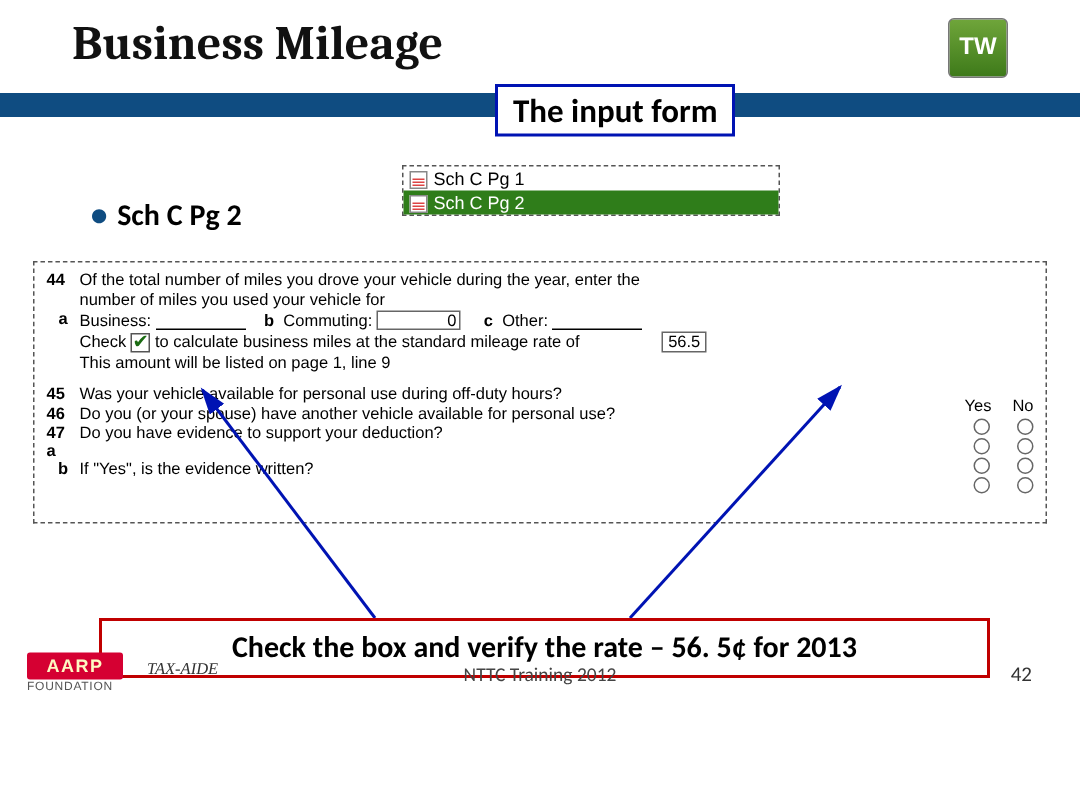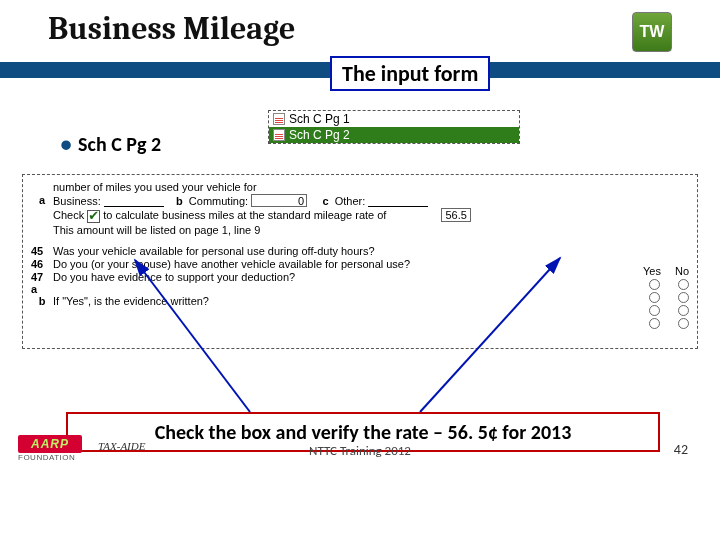--- a/index.html
+++ b/index.html
@@ -6,41 +6,41 @@
   html, body { width: 720px; height: 540px; font-family: "Segoe UI", Arial, sans-serif; background: #fff; }
   .slide { position: relative; width: 720px; height: 472px; }
   .title-area { position: absolute; top: 10px; left: 48px; right: 48px; }
   .title { font-family: "Cambria", Georgia, serif; font-size: 32px; font-weight: 700; color: #111; }
   .tw-badge { position: absolute; top: 12px; right: 48px; width: 40px; height: 40px; background: linear-gradient(#6fa53a,#3e7a1a); border: 1px solid #777; border-radius: 4px; color: #fff; font-weight: 700; font-size: 16px; display: flex; align-items: center; justify-content: center; }
   .hr-band { position: absolute; top: 62px; left: 0; right: 0; height: 16px; background: #0f4c81; }
   .input-form-box { position: absolute; top: 56px; left: 330px; border: 2px solid #0013b3; background: #fff; padding: 2px 10px; font-family: Calibri, Arial, sans-serif; font-size: 22px; font-weight: 700; color: #000; }
   .bullet-line { position: absolute; top: 132px; left: 60px; font-family: Calibri, Arial, sans-serif; font-size: 20px; font-weight: 700; color: #000; }
   .bullet-line .dot { color: #0f4c81; margin-right: 6px; }
   .page-tabs { position: absolute; top: 110px; left: 268px; width: 252px; border: 1px dashed #555; background: #fff; font-family: Arial, sans-serif; font-size: 12px; }
-  .tab-row { display: flex; align-items: center; gap: 4px; padding: 1px 4px; }
+  .tab-row { display: flex; align-items: flex-end; gap: 4px; padding: 1px 4px; }
   .tab-row.sel { background: #2f7d1a; color: #fff; }
   .doc-ico { width: 12px; height: 12px; border: 1px solid #888; background: #fff; display: inline-block; position: relative; }
   .doc-ico::after { content:""; position:absolute; bottom:1px; left:1px; right:1px; height:5px; background:linear-gradient(#d44,#d44) 0 0/100% 1px no-repeat,linear-gradient(#d44,#d44) 0 2px/100% 1px no-repeat,linear-gradient(#d44,#d44) 0 4px/100% 1px no-repeat; }
   .form-area { position: absolute; top: 174px; left: 22px; width: 676px; height: 175px; border: 1px dashed #555; background: #fff; font-family: Arial, sans-serif; font-size: 11px; color: #000; padding: 6px 8px 6px 8px; }
   .form-area table { border-collapse: collapse; }
   .ln { width: 22px; vertical-align: top; font-weight: 700; padding-right: 4px; }
   .sub { width: 22px; vertical-align: top; text-align: center; font-weight: 700; }
   .qt { vertical-align: top; padding-bottom: 1px; }
   .blank-line { display: inline-block; border-bottom: 1px solid #000; width: 90px; height: 11px; vertical-align: bottom; }
   .mini-in { display: inline-block; border: 1px solid #666; width: 56px; height: 13px; text-align: right; padding: 0 2px; font-size: 11px; line-height: 13px; background: #fff; }
   .chk { display:inline-block; width:13px; height:13px; border:1px solid #555; background:#fff; vertical-align:middle; position:relative; }
   .chk.checked::after { content:"✔"; position:absolute; top:-3px; left:0; font-size:13px; color:#1a6b12; }
   .rate-box { display:inline-block; border:1px solid #666; background:#fff; padding:0 3px; font-size:11px; }
   .yn { position:absolute; top:90px; right:8px; font-size:11px; }
   .yn-h { display:flex; gap:14px; font-weight:400; }
   .yn-row { display:flex; gap:18px; justify-content:flex-end; margin-top:2px; }
   .radio { width:11px; height:11px; border:1px solid #666; border-radius:50%; display:inline-block; }
   .note-box { position:absolute; top:412px; left:66px; right:60px; border:2px solid #c00000; padding:6px 10px; font-family: Calibri, Arial, sans-serif; font-size:20px; font-weight:700; color:#000; text-align:center; }
   .aarp { position:absolute; bottom:10px; left:18px; display:flex; flex-direction:column; align-items:flex-start; }
-  .aarp-logo { width:64px; height:18px; background:#d50032; color:#bef264; font-weight:900; font-size:12px; letter-spacing:1px; display:flex; align-items:center; justify-content:center; border-radius:2px;font-style:italic; }
+  .aarp-logo { width:64px; height:18px; background:#d50032; color:#fef9c3; font-weight:900; font-size:12px; letter-spacing:1px; display:flex; align-items:center; justify-content:center; border-radius:2px; }
   .aarp-tag { font-size:8px; color:#555; letter-spacing:0.5px; }
   .taxaide { position:absolute; bottom:20px; left:98px; font-style:italic; font-family:Georgia,serif; font-size:11px; color:#333; }
   .footer-center { position:absolute; bottom:14px; left:0; right:0; text-align:center; font-family: Calibri, Arial, sans-serif; font-size:13px; color:#444; }
   .pagenum { position:absolute; bottom:14px; right:32px; font-family: Calibri, Arial, sans-serif; font-size:14px; color:#333; }
   svg.arrows { position:absolute; top:0; left:0; pointer-events:none; }
 </style>
 </head>
 <body>
 
 <div class="slide">
@@ -60,20 +60,24 @@
       </div>
     <div class="tab-row sel">
         <span class="doc-ico"></span>
         <span>Sch C Pg 2</span>
       </div>
   </div>
 
   <div class="form-area">
     <table>
       <tbody>
+      <tr>
+            <td class="ln">44</td>
+            <td class="qt" colspan="3">Of the total number of miles you drove your vehicle during the year, enter the</td>
+          </tr>
       <tr>
             <td></td>
             <td class="qt" colspan="3">number of miles you used your vehicle for</td>
           </tr>
       <tr>
         <td class="sub">a</td>
         <td class="qt" colspan="3">
           <span>Business:</span>
           <span class="blank-line" style="width:60px"></span>
           &nbsp;&nbsp;&nbsp;<b>b</b>&nbsp;

